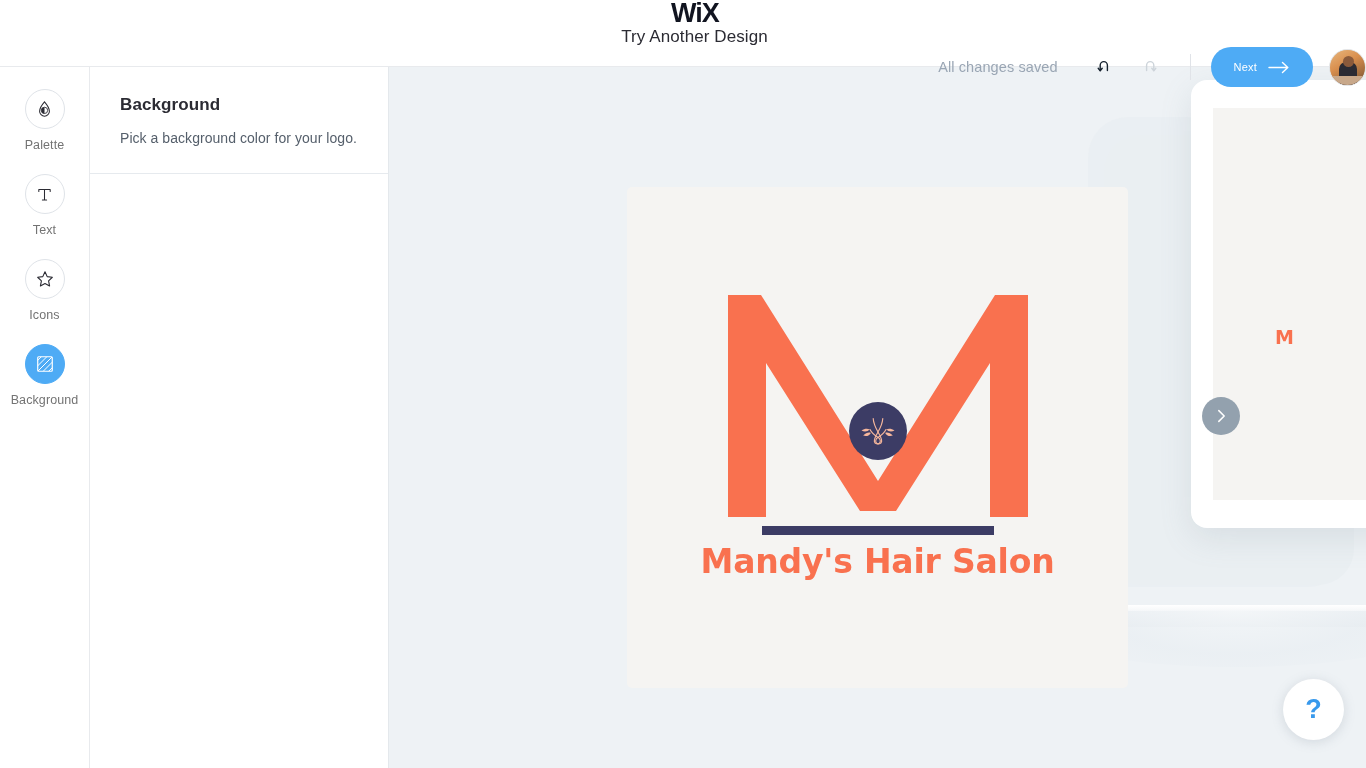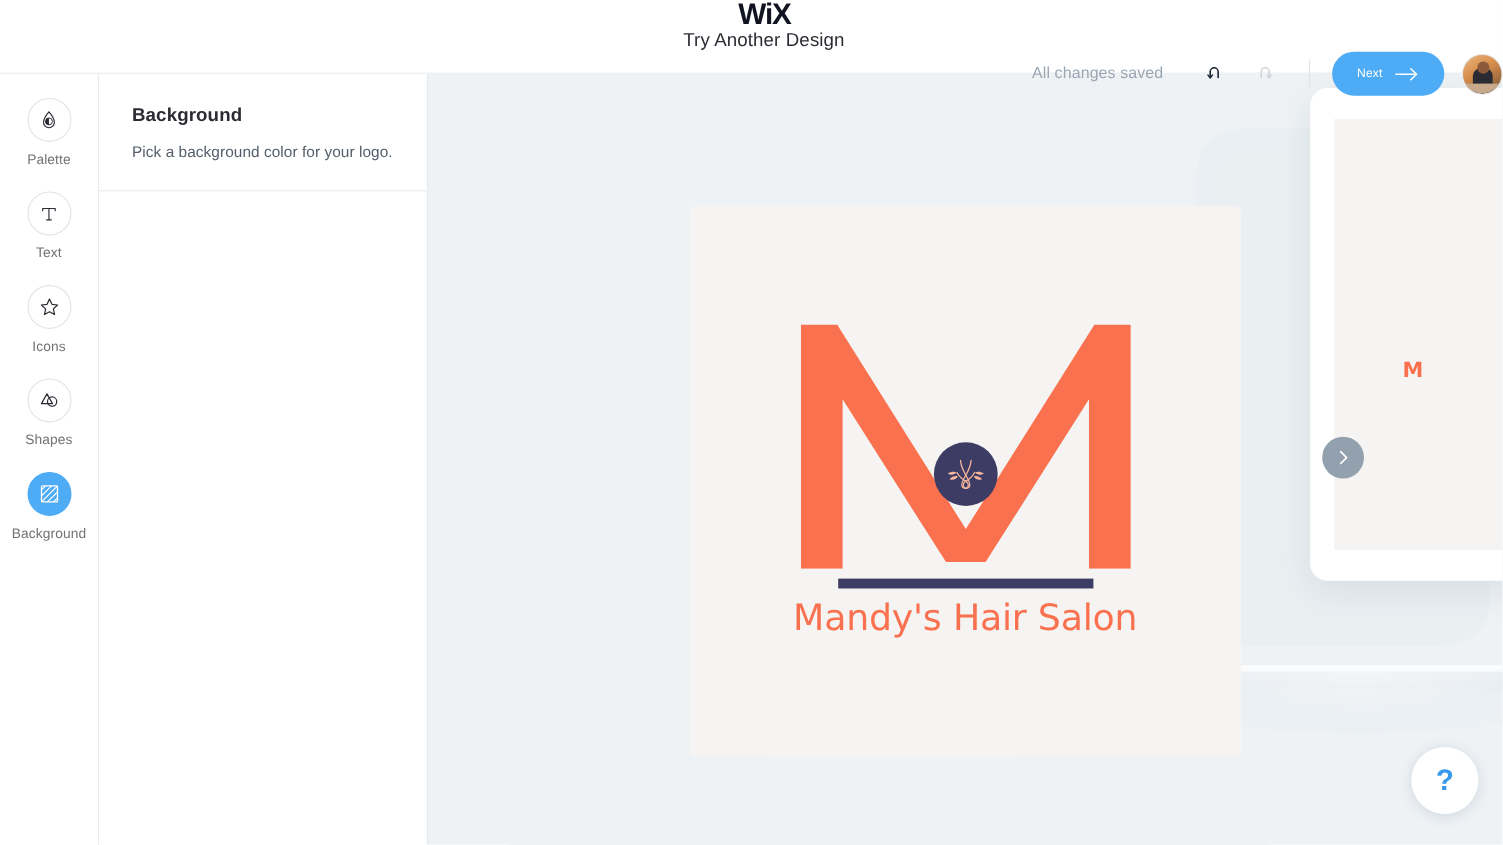--- a/index.html
+++ b/index.html
@@ -208,21 +208,21 @@
     width: 58px; height: 58px; border-radius: 50%;
     background: #3c3c65;
     display: flex; align-items: center; justify-content: center;
   }
   .underbar {
     width: 232px; height: 9px; background: #3c3c65;
     margin-top: 9px;
   }
   .brand-name {
     margin-top: 7px;
-    font-size: 33px; font-weight: 400; color: #f9714f;
+    font-size: 33px; font-weight: 700; color: #f9714f;
     letter-spacing: -.2px;
     font-family: "DejaVu Sans", sans-serif;
   }
 
   
   .device-cluster {
     position: absolute; right: -40px; top: -10px;
     width: 360px; height: 640px;
   }
   .ghost-slab {
@@ -362,29 +362,20 @@
 
     <div class="rail-item">
       <div class="rail-circle">
         <svg width="22" height="22" viewBox="0 0 24 24">
           <path d="M12 4.2 L14.4 9.4 L20 10.1 L15.9 14 L17 19.6 L12 16.9 L7 19.6 L8.1 14 L4 10.1 L9.6 9.4 Z" fill="none" stroke="#2b2b33" stroke-width="1.2" stroke-linejoin="round"></path>
         </svg>
       </div>
       <div class="rail-label">Icons</div>
     </div>
 
-    <div class="rail-item">
-      <div class="rail-circle">
-        <svg width="22" height="22" viewBox="0 0 24 24">
-          <path d="M9.5 5.5 L4 15.2 H15 Z" fill="none" stroke="#2b2b33" stroke-width="1.2" stroke-linejoin="round"></path>
-          <circle cx="14.6" cy="13.2" r="4.6" fill="none" stroke="#2b2b33" stroke-width="1.2"></circle>
-        </svg>
-      </div>
-      <div class="rail-label">Shapes</div>
-    </div>
 
     <div class="rail-item active">
       <div class="rail-circle">
         <svg width="20" height="20" viewBox="0 0 22 22">
           <defs>
             <clipPath id="sqclip">
                 <rect x="3" y="3" width="16" height="16" rx="1"></rect>
               </clipPath>
           </defs>
           <g clip-path="url(#sqclip)" stroke="#ffffff" stroke-width="1.1">

